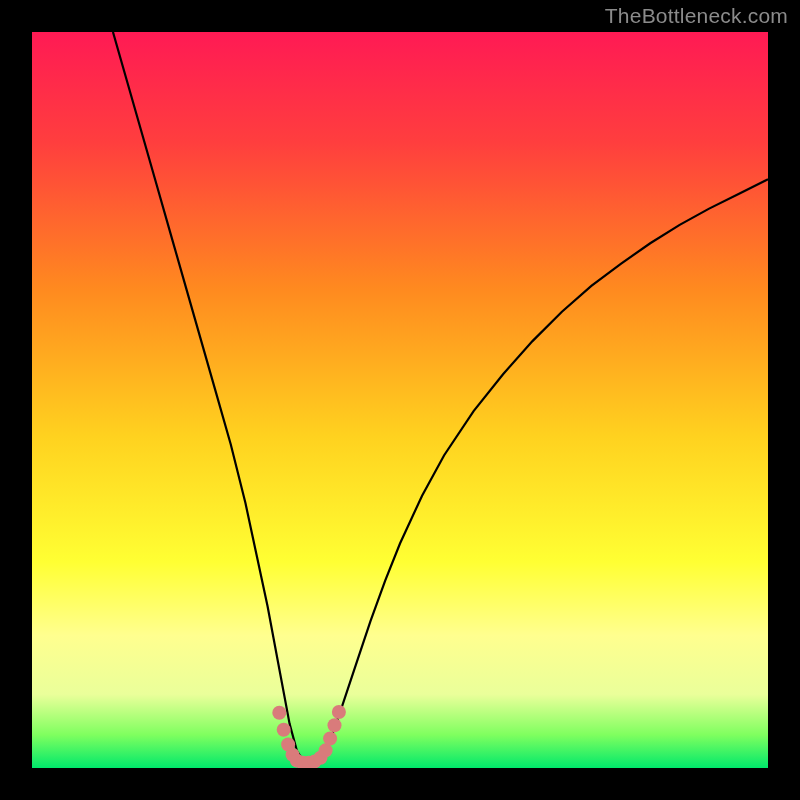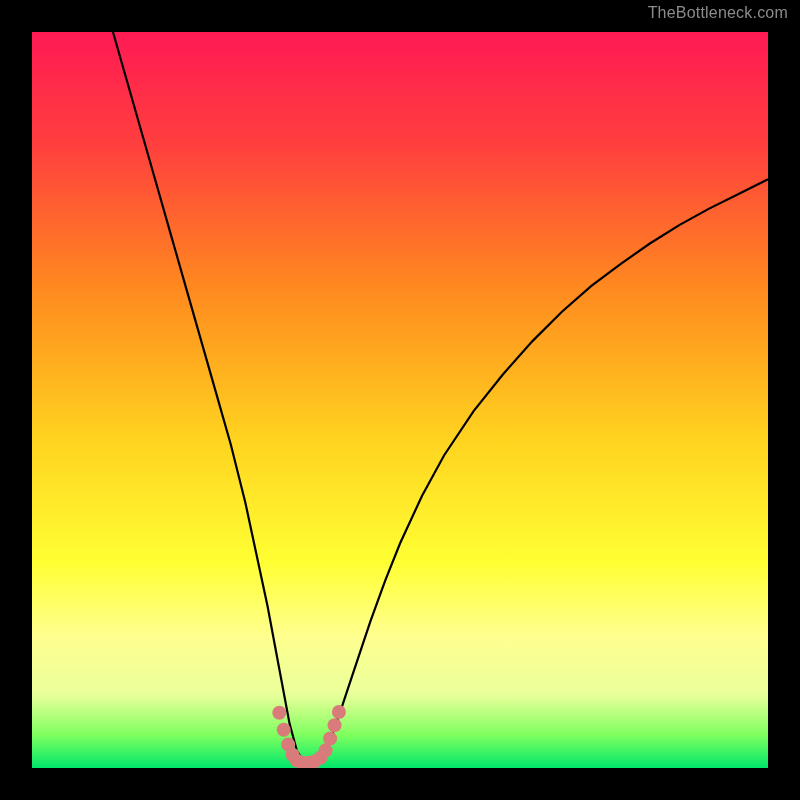--- a/index.html
+++ b/index.html
@@ -16,21 +16,21 @@
     left: 0;
     width: 800px;
     height: 800px;
     background: #000;
   }
   .watermark {
     position: absolute;
     top: 4px;
     right: 12px;
     font-family: Arial, Helvetica, sans-serif;
-    font-size: 16px;
+    font-size: 21px;
     color: #8b8b8b;
     letter-spacing: 0.2px;
     font-weight: 500;
   }
   svg {
     position: absolute;
     top: 0;
     left: 0;
   }
 </style>

